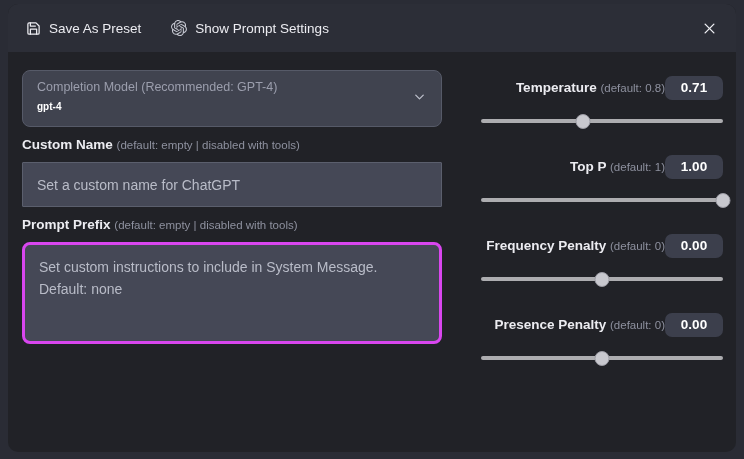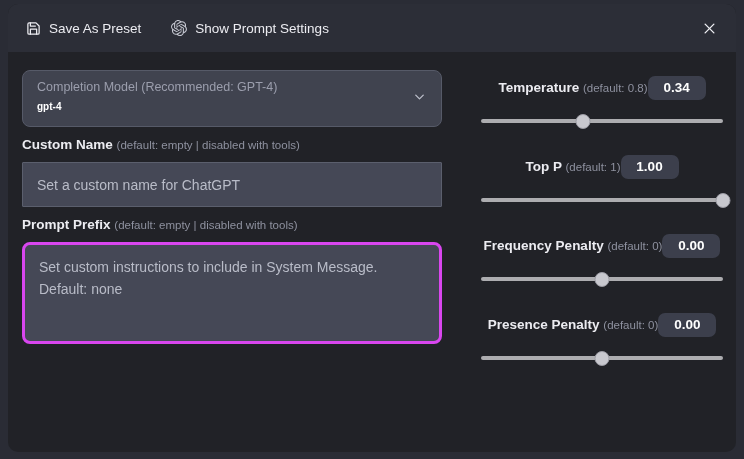--- a/index.html
+++ b/index.html
@@ -153,21 +153,21 @@
   }
   .text-area::placeholder { color: #b9bcc8; }
 
   
   .slider-group { margin-bottom: 26px; }
   .slider-group:last-child { margin-bottom: 0; }
 
   .slider-head {
     display: flex;
     align-items: center;
-    justify-content: center;
+    justify-content: flex-end;
     margin-bottom: 13px;
   }
   .slider-title {
     font-size: 13.5px;
     font-weight: bold;
     color: #ececf1;
     line-height: 16px;
   }
   .slider-title .hint {
     font-weight: normal;
@@ -278,21 +278,21 @@
 Default: none" style=""></textarea>
       </div>
 
     </div>
 
     <div class="col-right">
       <div id="slider-list">
           <div class="slider-group">
             <div class="slider-head">
               <div class="slider-title"><span>Temperature</span> <span class="hint">(default: 0.8)</span></div>
-              <div class="slider-value">0.34</div>
+              <div class="slider-value">0.71</div>
             </div>
             <div class="slider-track-wrap">
               <div class="slider-track"></div>
               <div class="slider-thumb" style="left:42%"></div>
             </div>
           </div>
           <div class="slider-group">
             <div class="slider-head">
               <div class="slider-title"><span>Top P</span> <span class="hint">(default: 1)</span></div>
               <div class="slider-value">1.00</div>

